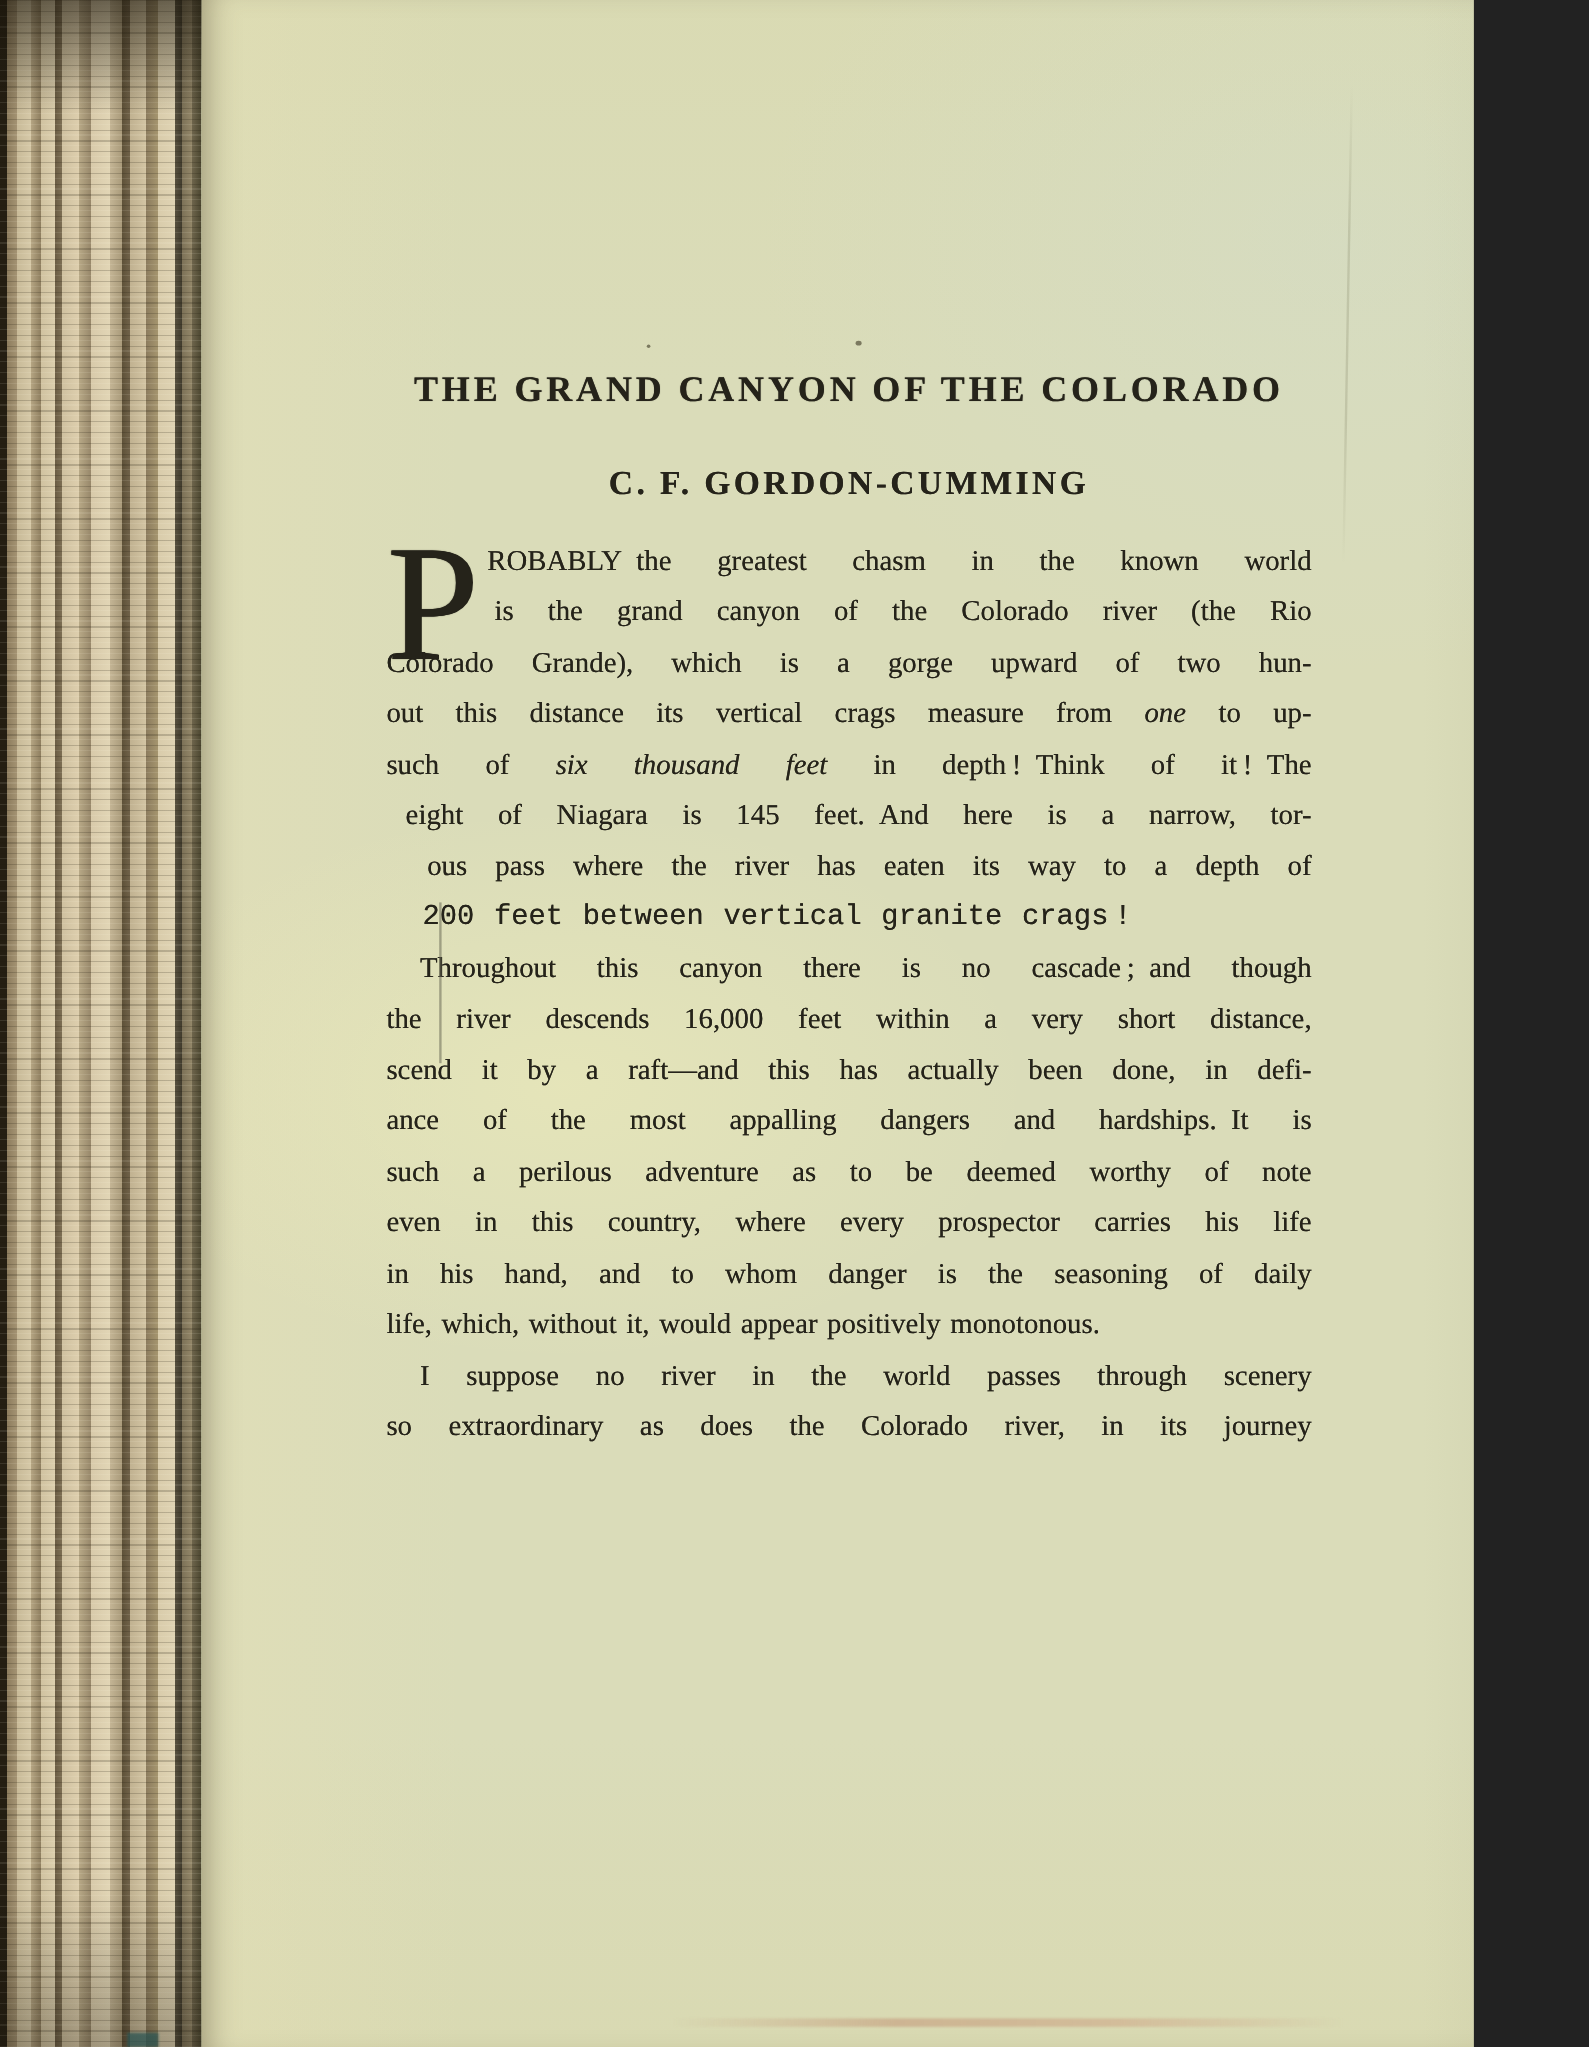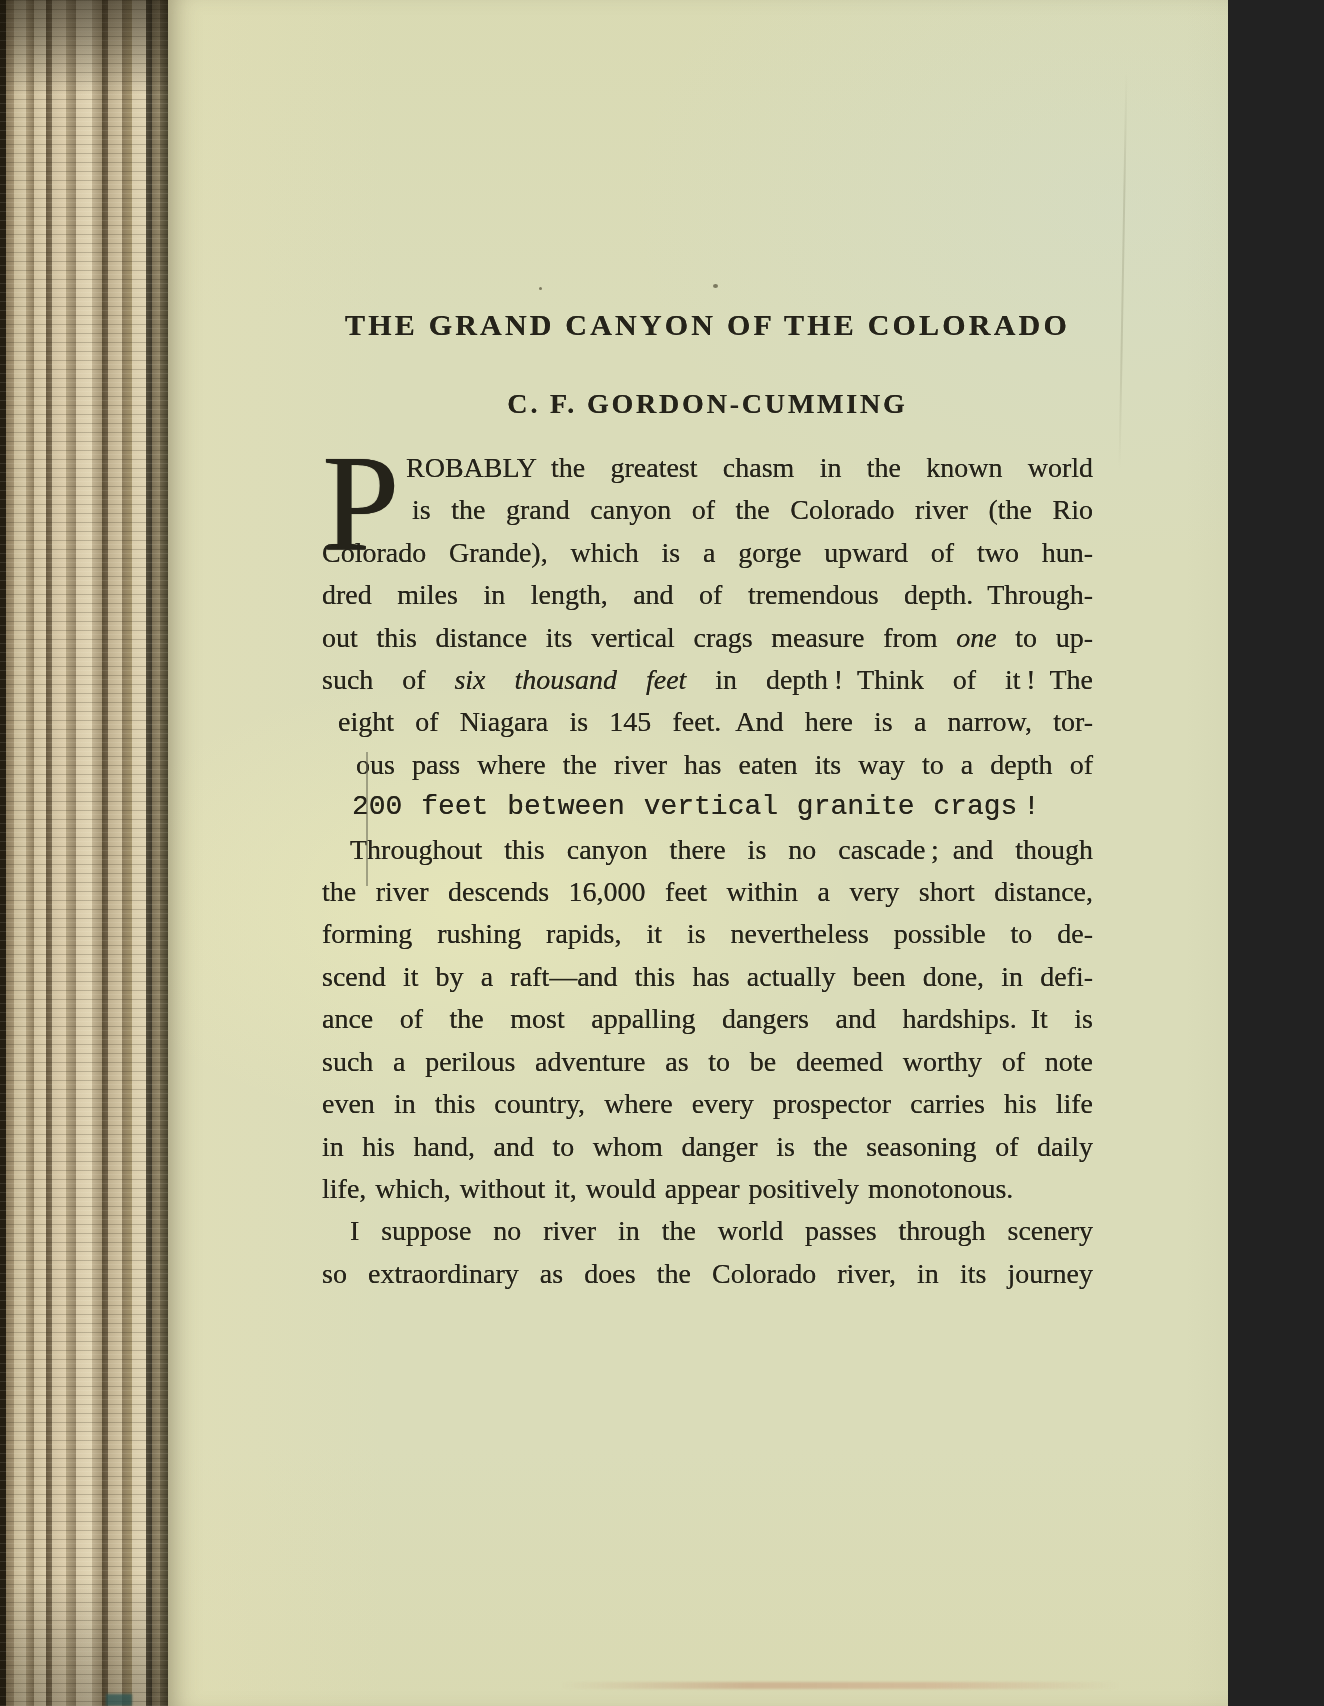--- a/index.html
+++ b/index.html
@@ -70,21 +70,21 @@
     text-shadow:0 0 0.5px rgba(35,33,24,0.8);
   }
   .dropcap{
     position:absolute;left:322px;top:452px;
     font-size:138px;line-height:0.74;
     color:var(--ink,#25231a);
     text-shadow:1px 0 0 currentColor, 0 0 1px rgba(35,33,24,0.7);
   }
   .body-text{
     position:absolute;left:322px;top:447px;width:771px;
-    font-size:28px;line-height:42.4px;word-spacing:2px;
+    font-size:24px;line-height:42.4px;word-spacing:2px;
     color:var(--ink,#25231a);
     text-shadow:0 0 0.5px rgba(35,33,24,0.85);
   }
   .line{text-align:justify;text-align-last:justify;}
   .line.no-stretch{text-align-last:left;}
   .it{font-style:italic;}
   
   .crease-left{
     position:absolute;left:366px;top:752px;width:2px;height:134px;
     background:rgba(105,105,85,0.55);
@@ -117,29 +117,27 @@
   <div class="title">THE GRAND CANYON OF THE COLORADO</div>
 
   <div class="author">C. F. GORDON-CUMMING</div>
 
   <div class="dropcap">P</div>
 
   <div class="body-text">
       <div class="line" style="padding-left: 84px;"><span>ROBABLY the greatest chasm in the known world</span></div>
       <div class="line" style="padding-left: 90px;"><span>is the grand canyon of the Colorado river (the Rio</span></div>
       <div class="line"><span>Colorado Grande), which is a gorge upward of two hun-</span></div>
-      <div class="line"><span>dred miles in length, and of tremendous depth. Through-</span></div>
       <div class="line"><span>out this distance its vertical crags measure from </span><span class="it">one</span><span> to up-</span></div>
       <div class="line"><span>such of </span><span class="it">six thousand feet</span><span> in depth ! Think of it ! The</span></div>
       <div class="line" style="padding-left: 16px;"><span>eight of Niagara is 145 feet. And here is a narrow, tor-</span></div>
       <div class="line" style="padding-left: 34px;"><span>ous pass where the river has eaten its way to a depth of</span></div>
       <div class="line no-stretch" style="padding-left: 30px; font-family: Liberation Mono, monospace;"><span>200 feet between vertical granite crags !</span></div>
       <div class="line" style="padding-left: 28px;"><span>Throughout this canyon there is no cascade ; and though</span></div>
       <div class="line"><span>the river descends 16,000 feet within a very short distance,</span></div>
-      <div class="line"><span>forming rushing rapids, it is nevertheless possible to de-</span></div>
       <div class="line"><span>scend it by a raft—and this has actually been done, in defi-</span></div>
       <div class="line"><span>ance of the most appalling dangers and hardships. It is</span></div>
       <div class="line"><span>such a perilous adventure as to be deemed worthy of note</span></div>
       <div class="line"><span>even in this country, where every prospector carries his life</span></div>
       <div class="line"><span>in his hand, and to whom danger is the seasoning of daily</span></div>
       <div class="line no-stretch"><span>life, which, without it, would appear positively monotonous.</span></div>
       <div class="line" style="padding-left: 28px;"><span>I suppose no river in the world passes through scenery</span></div>
       <div class="line"><span>so extraordinary as does the Colorado river, in its journey</span></div>
     </div>
 

